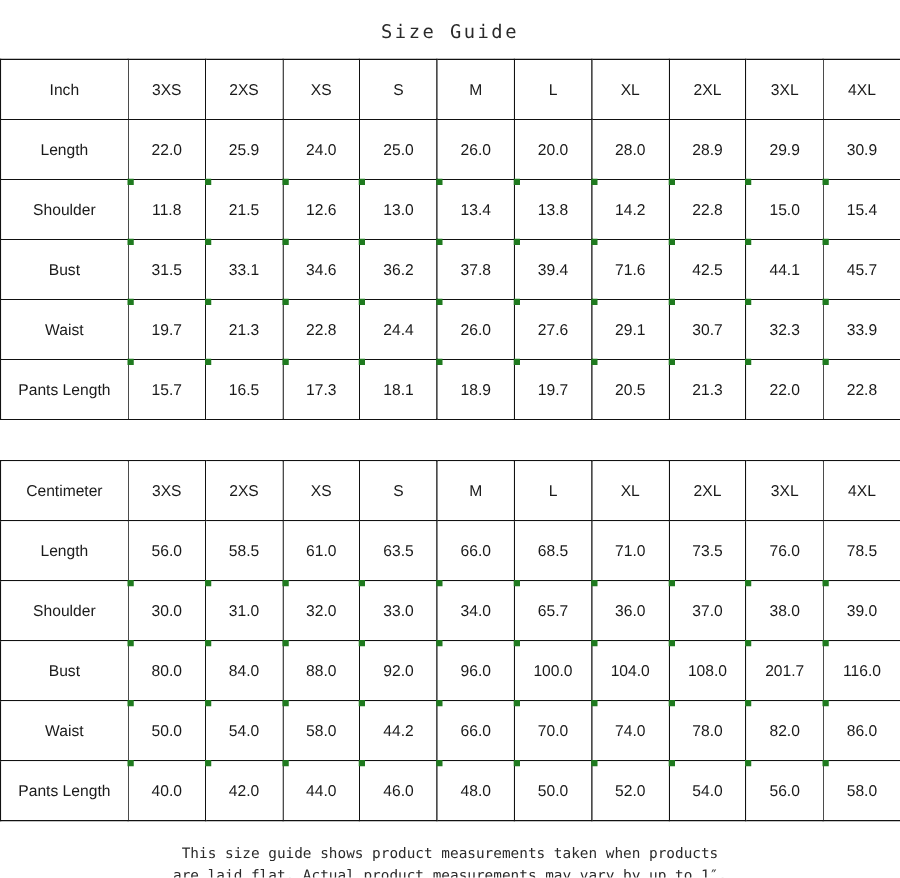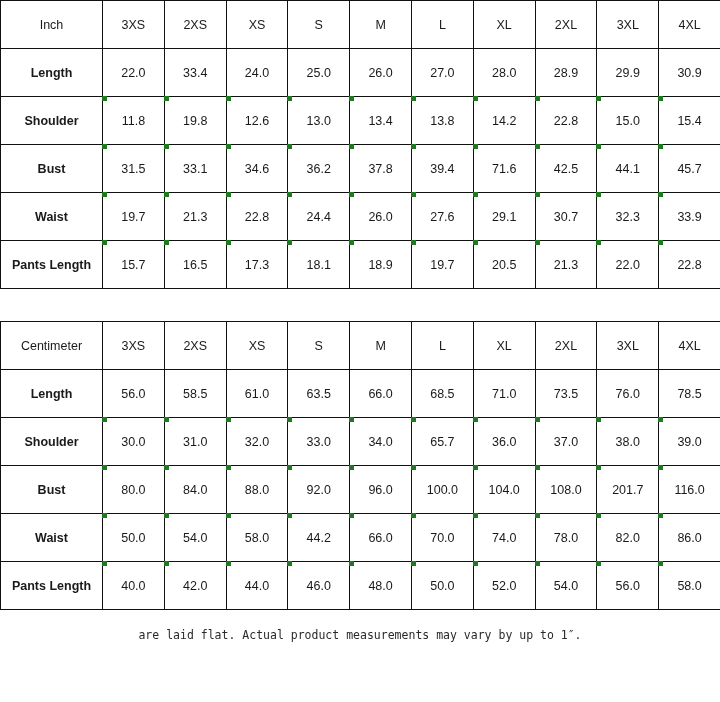--- a/index.html
+++ b/index.html
@@ -61,21 +61,21 @@
     opacity: 1;
   }
   table.size-table tr td:first-child::before,
   table.size-table tr th:first-child::before {
     opacity: 0;
   }
   table.size-table th {
     font-weight: normal;
   }
   .row-label {
-    font-weight: bold;
+    font-weight: normal;
     font-family: "Liberation Sans", sans-serif;
     font-size: 12.5px;
   }
   .unit-head {
     font-weight: bold;
   }
   col.label-col { width: 102px; }
   col.data-col { width: 61.8px; }
 
   .gap {
@@ -90,20 +90,21 @@
     line-height: 18px;
     padding-top: 16px;
   }
   .footnote div { white-space: pre; }
 </style>
 </head>
 <body>
 
 <div class="page">
 
+  <div class="title">Size Guide</div>
 
   <div>
     <table class="size-table">
       <colgroup>
         <col class="label-col">
         <col class="data-col">
           <col class="data-col">
           <col class="data-col">
           <col class="data-col">
           <col class="data-col">
@@ -125,34 +126,34 @@
           <th>XL</th>
           <th>2XL</th>
           <th>3XL</th>
           <th>4XL</th>
         </tr>
       </thead>
       <tbody>
         <tr>
           <td class="row-label">Length</td>
           <td>22.0</td>
-          <td>33.4</td>
+          <td>25.9</td>
           <td>24.0</td>
           <td>25.0</td>
           <td>26.0</td>
-          <td>27.0</td>
+          <td>20.0</td>
           <td>28.0</td>
           <td>28.9</td>
           <td>29.9</td>
           <td>30.9</td>
         </tr>
         <tr>
           <td class="row-label">Shoulder</td>
           <td>11.8</td>
-          <td>19.8</td>
+          <td>21.5</td>
           <td>12.6</td>
           <td>13.0</td>
           <td>13.4</td>
           <td>13.8</td>
           <td>14.2</td>
           <td>22.8</td>
           <td>15.0</td>
           <td>15.4</td>
         </tr>
         <tr>
@@ -294,16 +295,17 @@
           <td>52.0</td>
           <td>54.0</td>
           <td>56.0</td>
           <td>58.0</td>
         </tr>
       </tbody>
     </table>
   </div>
 
   <div class="footnote">
+    <div>This size guide shows product measurements taken when products</div>
     <div>are laid flat. Actual product measurements may vary by up to 1″.</div>
   </div>
 
 </div>
 
 </body></html>

